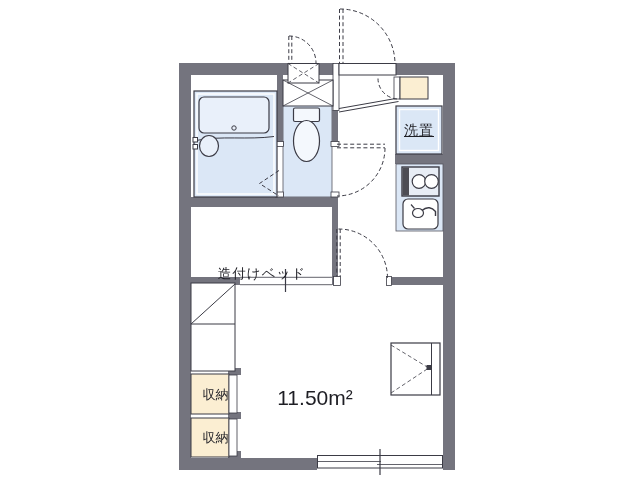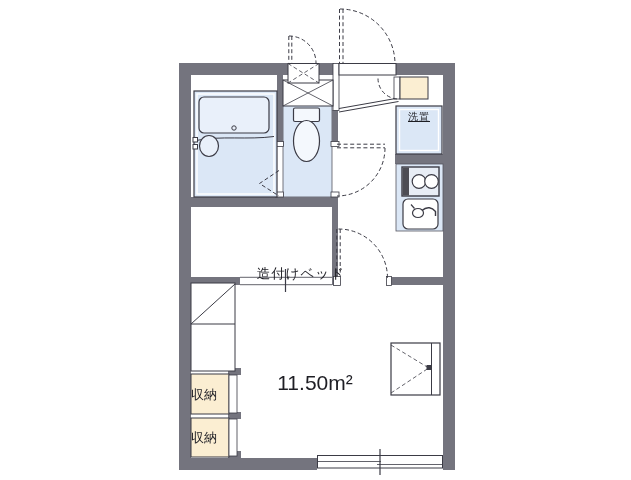--- a/index.html
+++ b/index.html
@@ -17,28 +17,28 @@
   .s{stroke:#3b3b45;stroke-width:1;}
   .s12{stroke:#3b3b45;stroke-width:1.2;}
   .s14{stroke:#3b3b45;stroke-width:1.4;}
   .s08{stroke:#55555f;stroke-width:.8;}
   .hair{stroke:#3b3b45;stroke-width:.8;}
   .dash{stroke-dasharray:4 2.6;}
   .wline{stroke:#ffffff;stroke-width:1.4;}
   .dk{fill:#4d4d55;}
   
   .lbl{position:absolute;line-height:1;white-space:pre;}
-  .bed-lbl{left:199px;top:228px;width:146px;text-align:right;font-size:13.5px;line-height:18.5px;letter-spacing:1px;}
+  .bed-lbl{left:189px;top:228px;width:146px;text-align:center;font-size:13.5px;line-height:18.5px;letter-spacing:1px;}
   .room-lbl{left:245px;top:336px;width:140px;text-align:center;}
   .room-name{display:block;font-size:28px;line-height:30px;letter-spacing:3px;font-weight:500;}
-  .room-area{display:block;font-size:21px;line-height:23px;margin-top:3px;}
-  .laundry-lbl{left:396px;top:93px;width:46px;height:48px;display:flex;align-items:center;justify-content:center;font-size:10px;letter-spacing:1px;text-decoration:underline;}
+  .room-area{display:block;font-size:21px;line-height:23px;margin-top:18px;}
+  .laundry-lbl{left:396px;top:106px;width:46px;height:48px;display:flex;align-items:center;justify-content:center;font-size:14px;letter-spacing:1px;text-decoration:underline;}
   .sto1{left:191px;top:374px;width:38px;height:40px;}
   .sto2{left:191px;top:418px;width:38px;height:39px;}
-  .sto{display:flex;align-items:center;justify-content:flex-start;}
+  .sto{display:flex;align-items:center;justify-content:center;}
   .sto span{display:block;width:15px;font-size:13px;line-height:15px;word-break:break-all;text-align:center;}
 </style>
 </head>
 <body>
 
 <div class="stage">
 
   <svg width="631" height="480" viewBox="0 0 631 480">
 
     <g>

